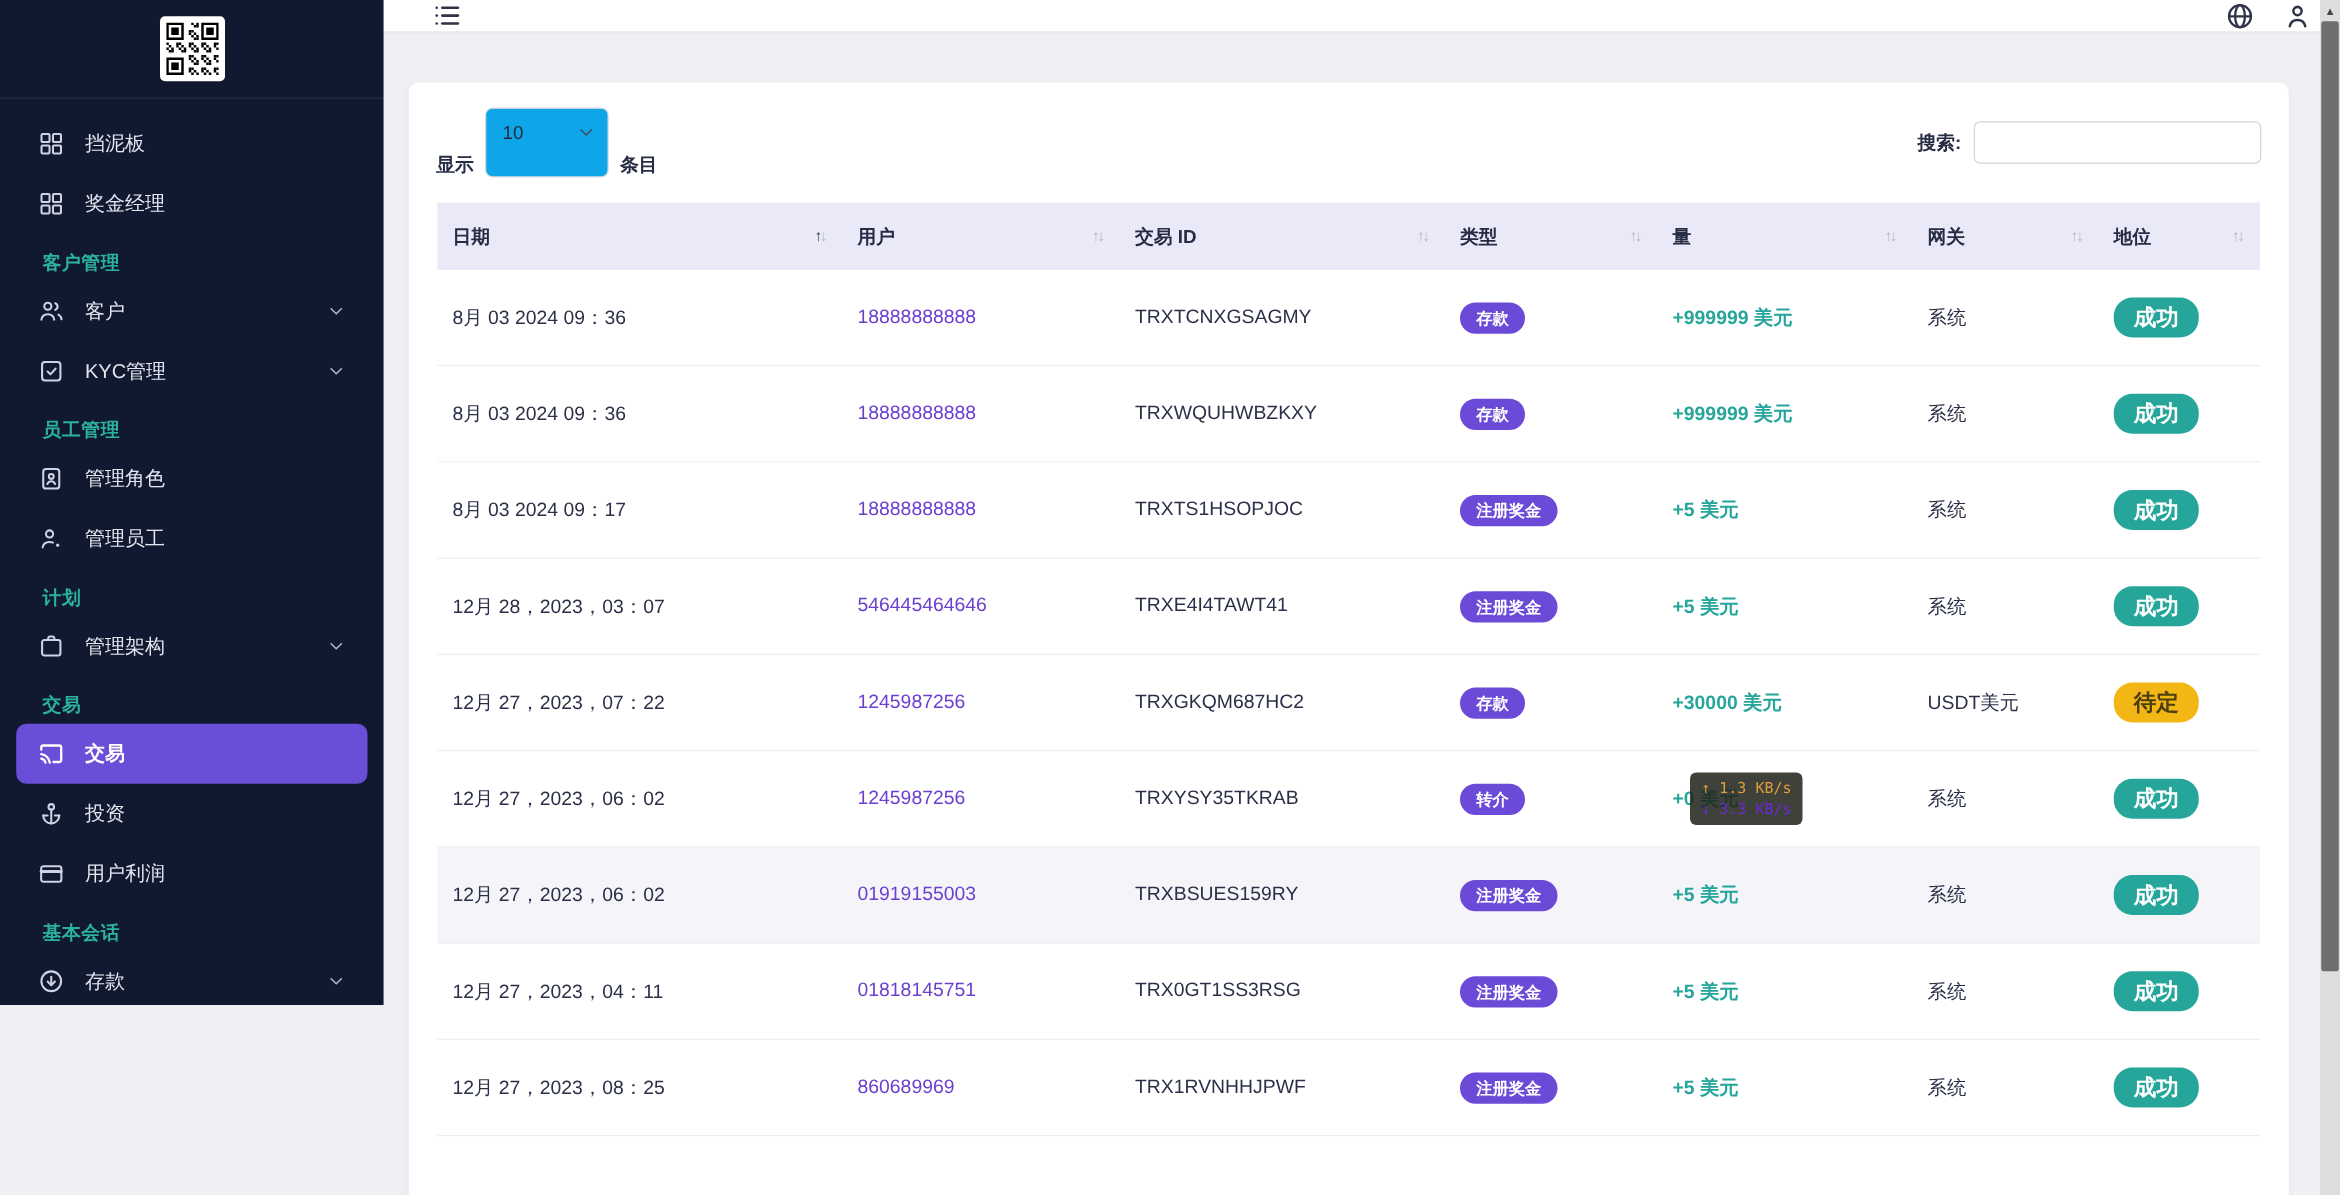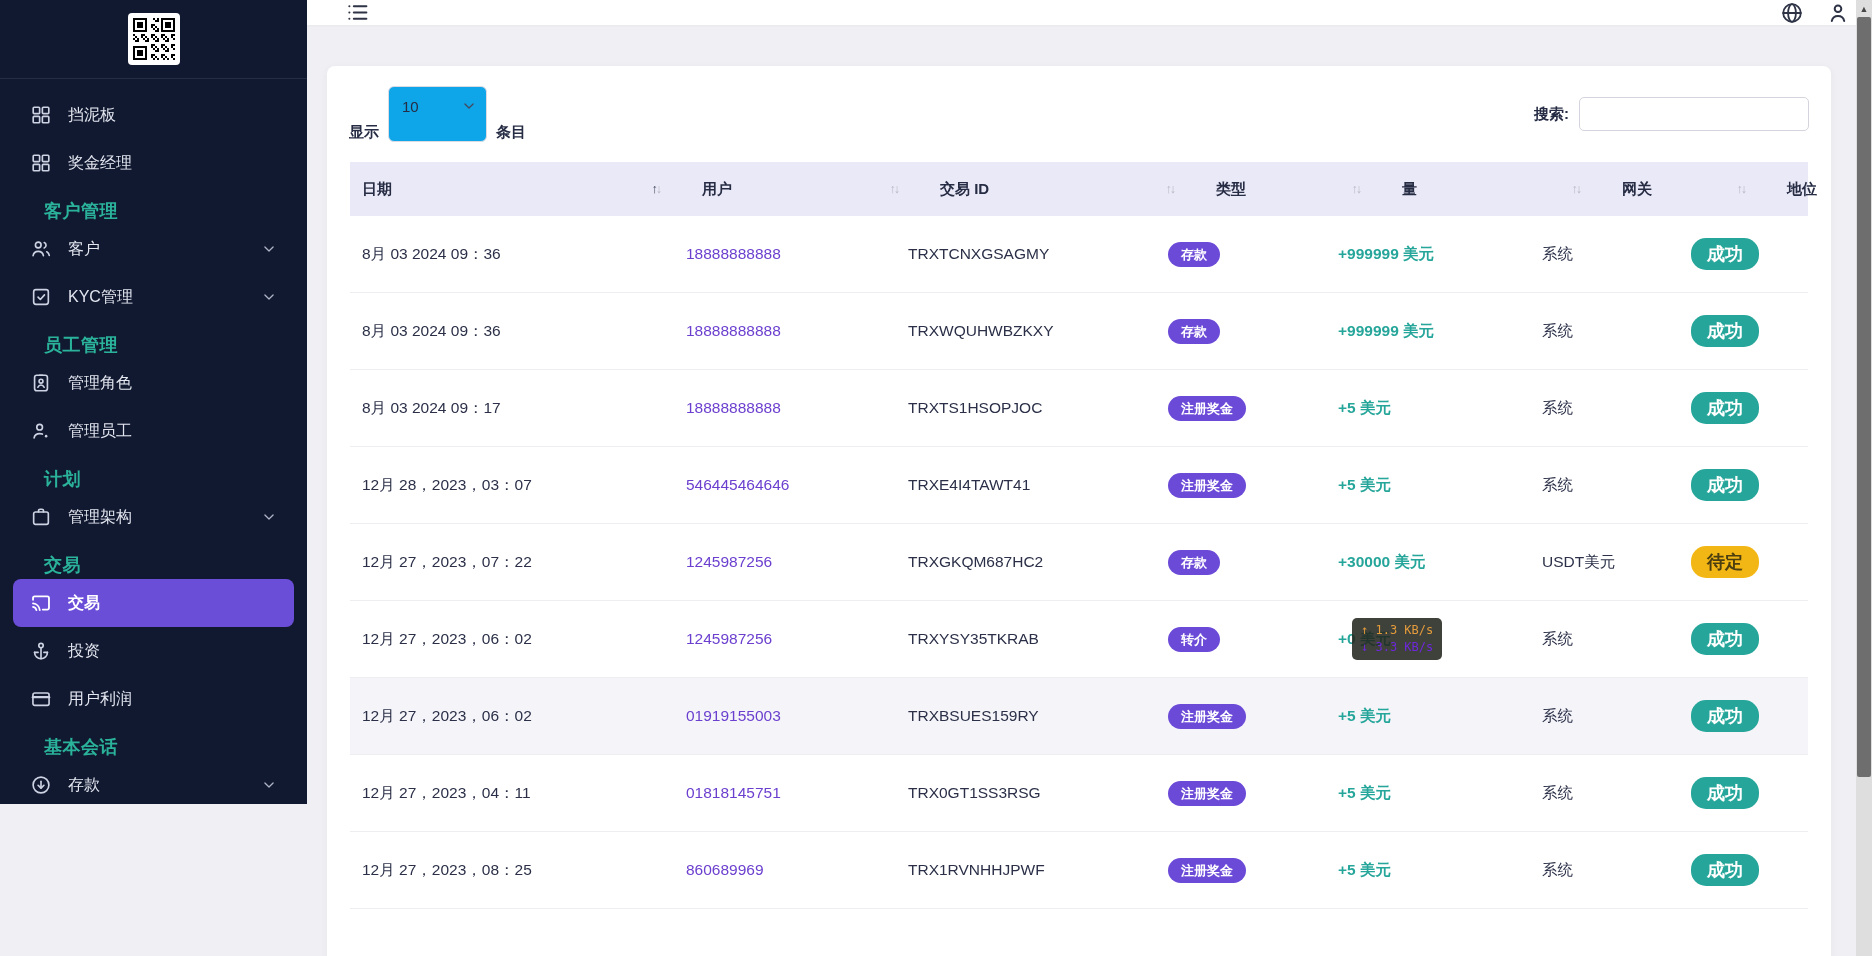--- a/index.html
+++ b/index.html
@@ -10,21 +10,21 @@
     --accent:#6b4ed8; --badge:#6c4ad8; --teal:#26a69a; --warning:#f3b715;
     --sidebar-bg:#111931; --section:#2ab39a; --link:#6c40cf; --band:#eae9f7;
     --ink:#262c44;
   }
   .app{display:flex;width:1872px;height:956px;}
   
   .sidebar{width:307px;min-width:307px;height:804px;background:var(--sidebar-bg);color:#d9dde8;overflow:hidden;}
   .logo-wrap{height:78px;display:flex;align-items:center;justify-content:center;border-bottom:1px solid rgba(255,255,255,.09);}
   .logo-box{background:#fff;border-radius:4px;padding:3px;width:46px;height:46px;display:flex;align-items:center;justify-content:center;}
   .menu{padding-top:12px;}
-  .section-label{color:var(--section);font-size:18px;font-weight:700;letter-spacing:.5px;margin:14px 0 4px 44px;height:20px;line-height:20px;}
+  .section-label{color:var(--section);font-size:15px;font-weight:700;letter-spacing:.5px;margin:14px 0 4px 34px;height:20px;line-height:20px;}
   .side-item{height:48px;margin:0 13px;display:flex;align-items:center;padding:0 18px 0 17px;border-radius:8px;cursor:pointer;position:relative;}
   .side-item .icn{width:22px;height:22px;display:inline-flex;margin-right:16px;color:#cdd3e2;}
   .side-item .icn svg{width:22px;height:22px;}
   .side-item .lbl{font-size:16px;color:#e3e6ef;}
   .side-item.active{background:var(--accent);}
   .side-item.active .lbl{color:#fff;font-weight:600;}
   .side-item.active .icn{color:#fff;}
   .side-item .chev{margin-left:auto;color:#aeb4c6;display:inline-flex;}
   .side-item .chev svg{width:14px;height:14px;}
   
@@ -39,21 +39,21 @@
   .controls{display:flex;align-items:center;margin:0 8px 20px 8px;}
   .length{display:flex;align-items:flex-end;gap:9px;font-size:15px;color:var(--ink);font-weight:600;}
   .select{width:74px;height:38px;border:1px solid #dcdbe4;border-radius:6px;display:flex;align-items:center;padding:0 10px 16px 13px;justify-content:space-between;cursor:pointer;background:#0ea5e9;}
   .select .val{font-size:15px;color:var(--ink);font-weight:400;}
   .select svg{width:14px;height:14px;color:#44495c;}
   .search{margin-left:auto;display:flex;align-items:center;gap:10px;font-size:15px;color:var(--ink);font-weight:600;}
   .search input{width:212px;height:32px;border:1px solid #d5d4de;border-radius:5px;outline:none;padding:0 8px;font-size:14px;}
   
   .table{width:1458px;margin:0 auto;}
   .thead,.tr{display:grid;grid-template-columns:324px 222px 260px 170px 204px 149px 129px;}
-  .thead{background:var(--band);height:54px;align-items:center;gap:16px;}
+  .thead{background:var(--band);height:54px;align-items:center;}
   .th{display:flex;align-items:center;justify-content:space-between;padding:0 14px 0 12px;font-size:15px;font-weight:700;color:var(--ink);cursor:pointer;}
   .sort{display:inline-flex;letter-spacing:-2px;font-size:12.5px;line-height:1;}
   .sort .up,.sort .dn{color:#b9b9c6;}
   .sort.asc .up{color:#3c4257;}
   .tr{height:76px;align-items:center;border-bottom:1px solid #ededf2;background:#fff;}
   .tr.alt{background:#f4f4f9;}
   .td{padding:0 12px;font-size:15.5px;color:#2b3048;white-space:nowrap;overflow:visible;}
   .td .user-link{color:var(--link);font-weight:400;text-decoration:none;cursor:pointer;text-align:right;}
   .badge{display:inline-block;background:var(--badge);color:#fff;font-size:13px;font-weight:700;padding:6px 13px;border-radius:15px;line-height:1;}
   .amount{color:var(--teal);font-weight:600;}

